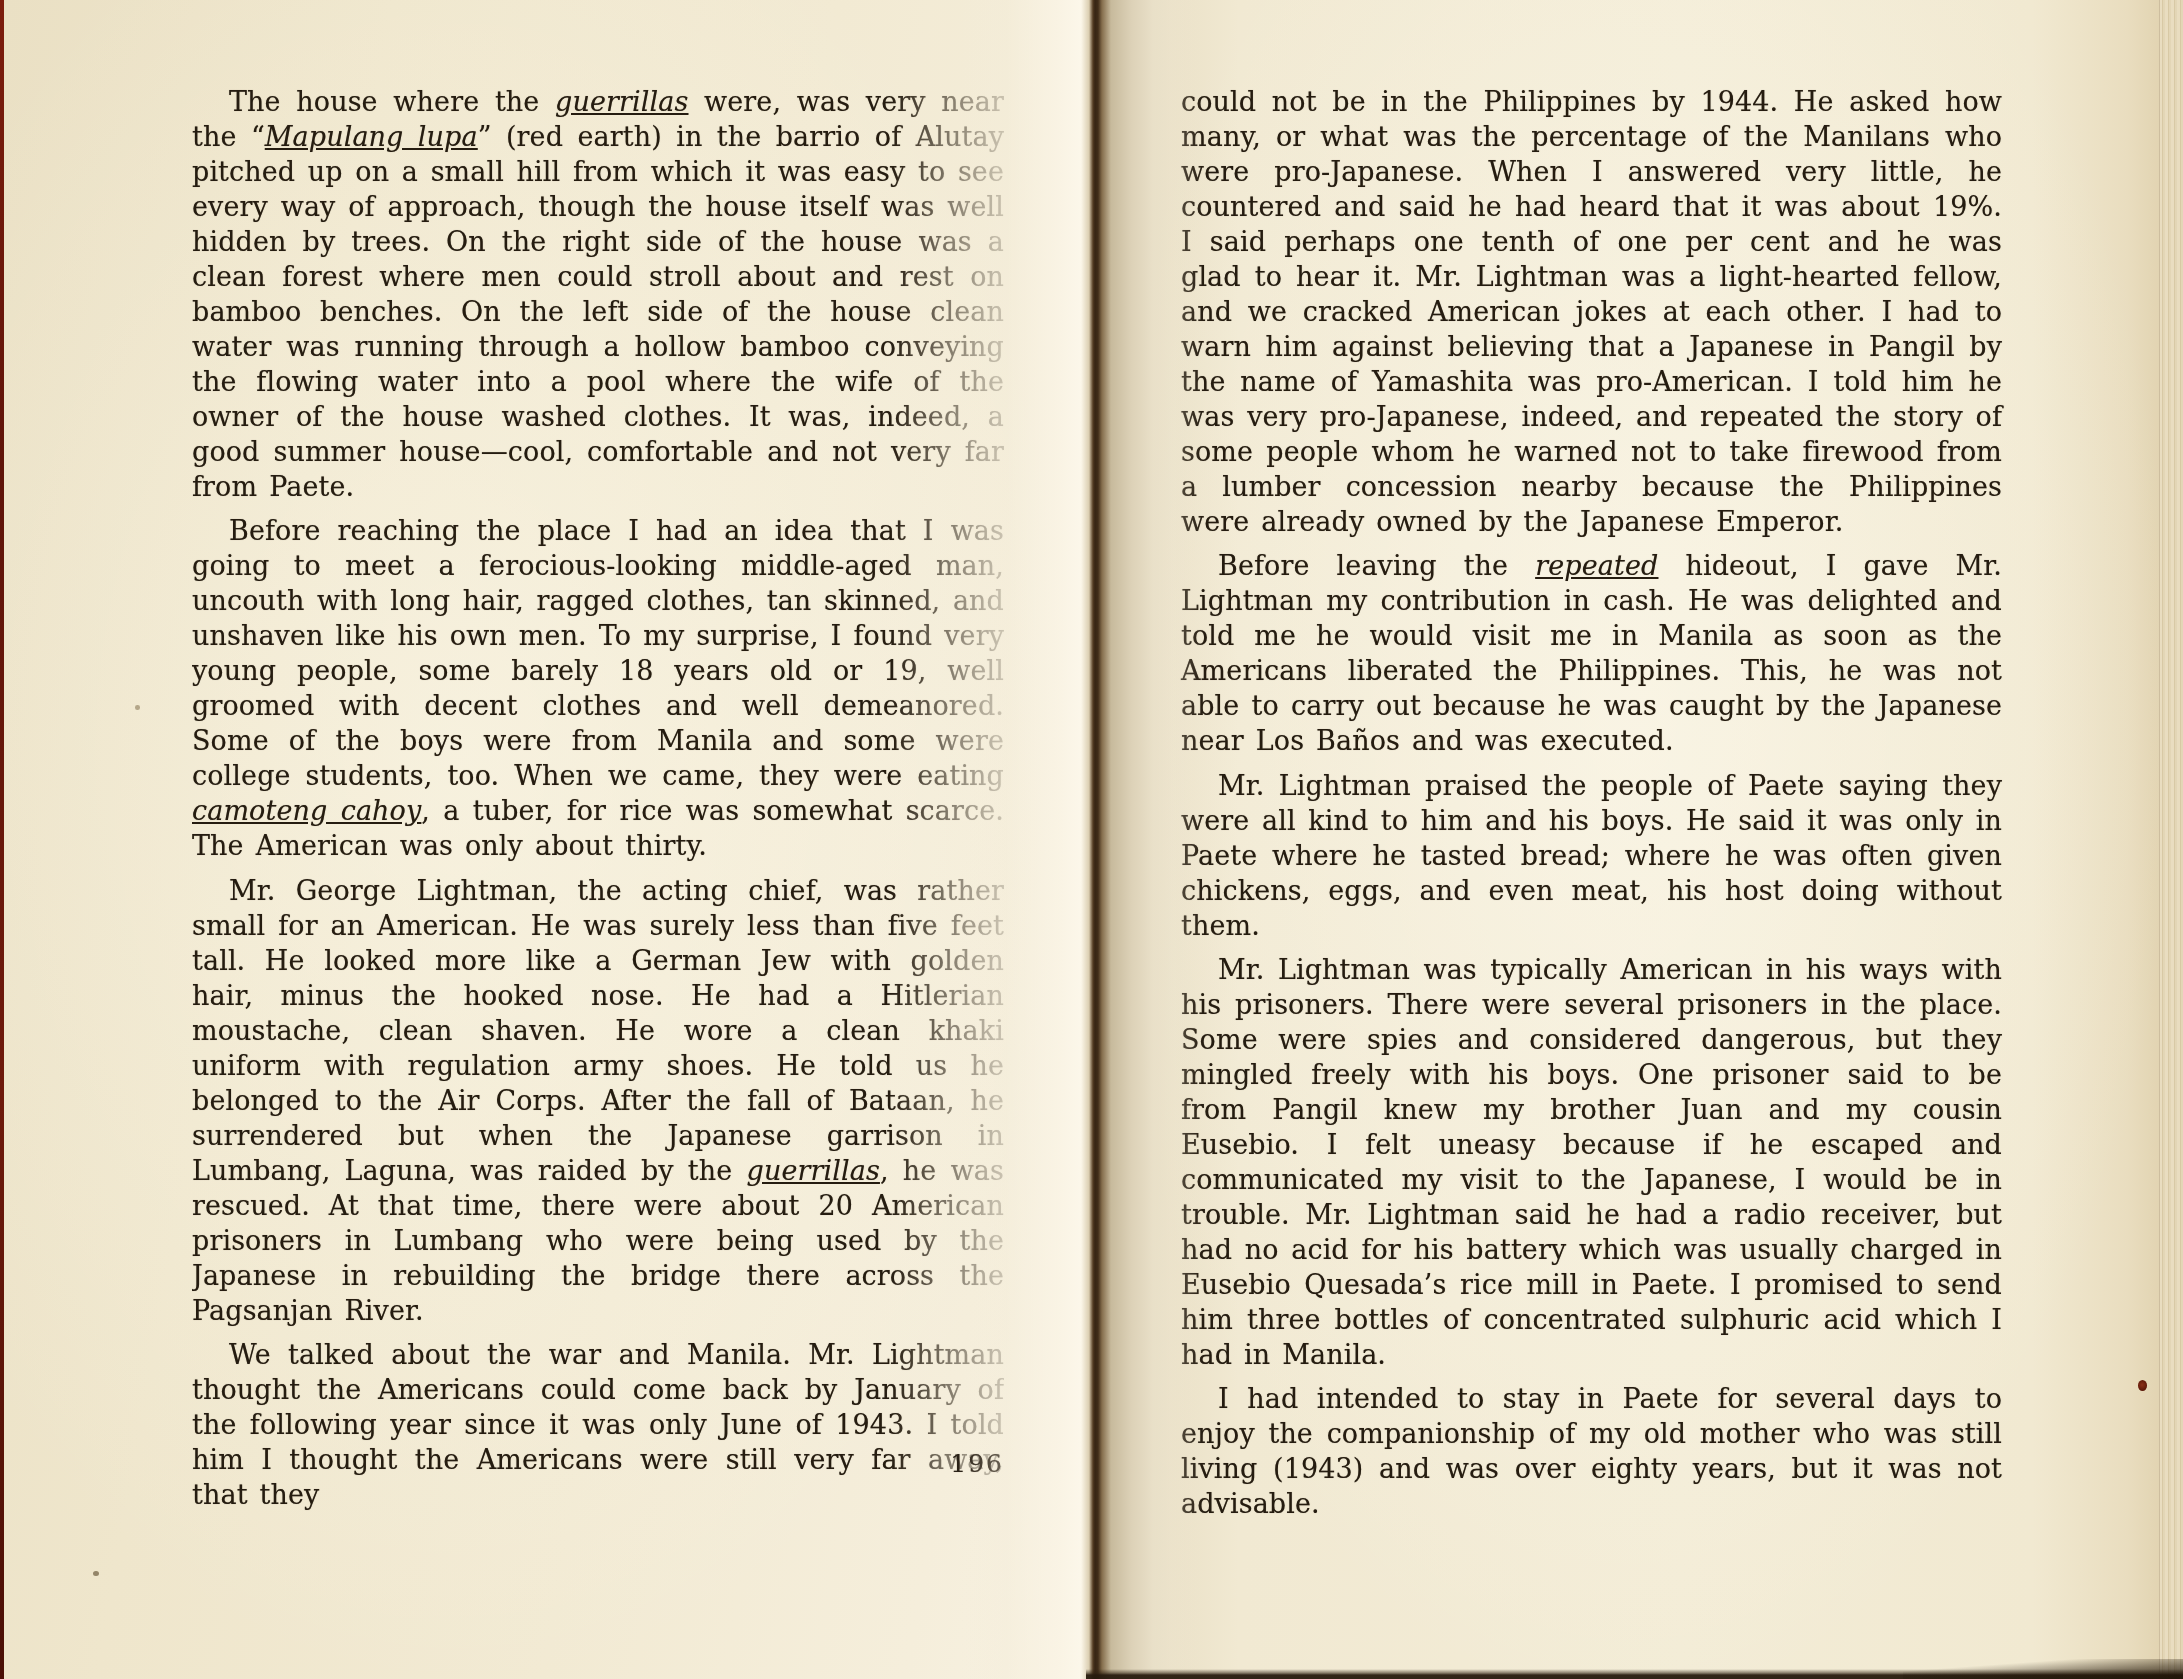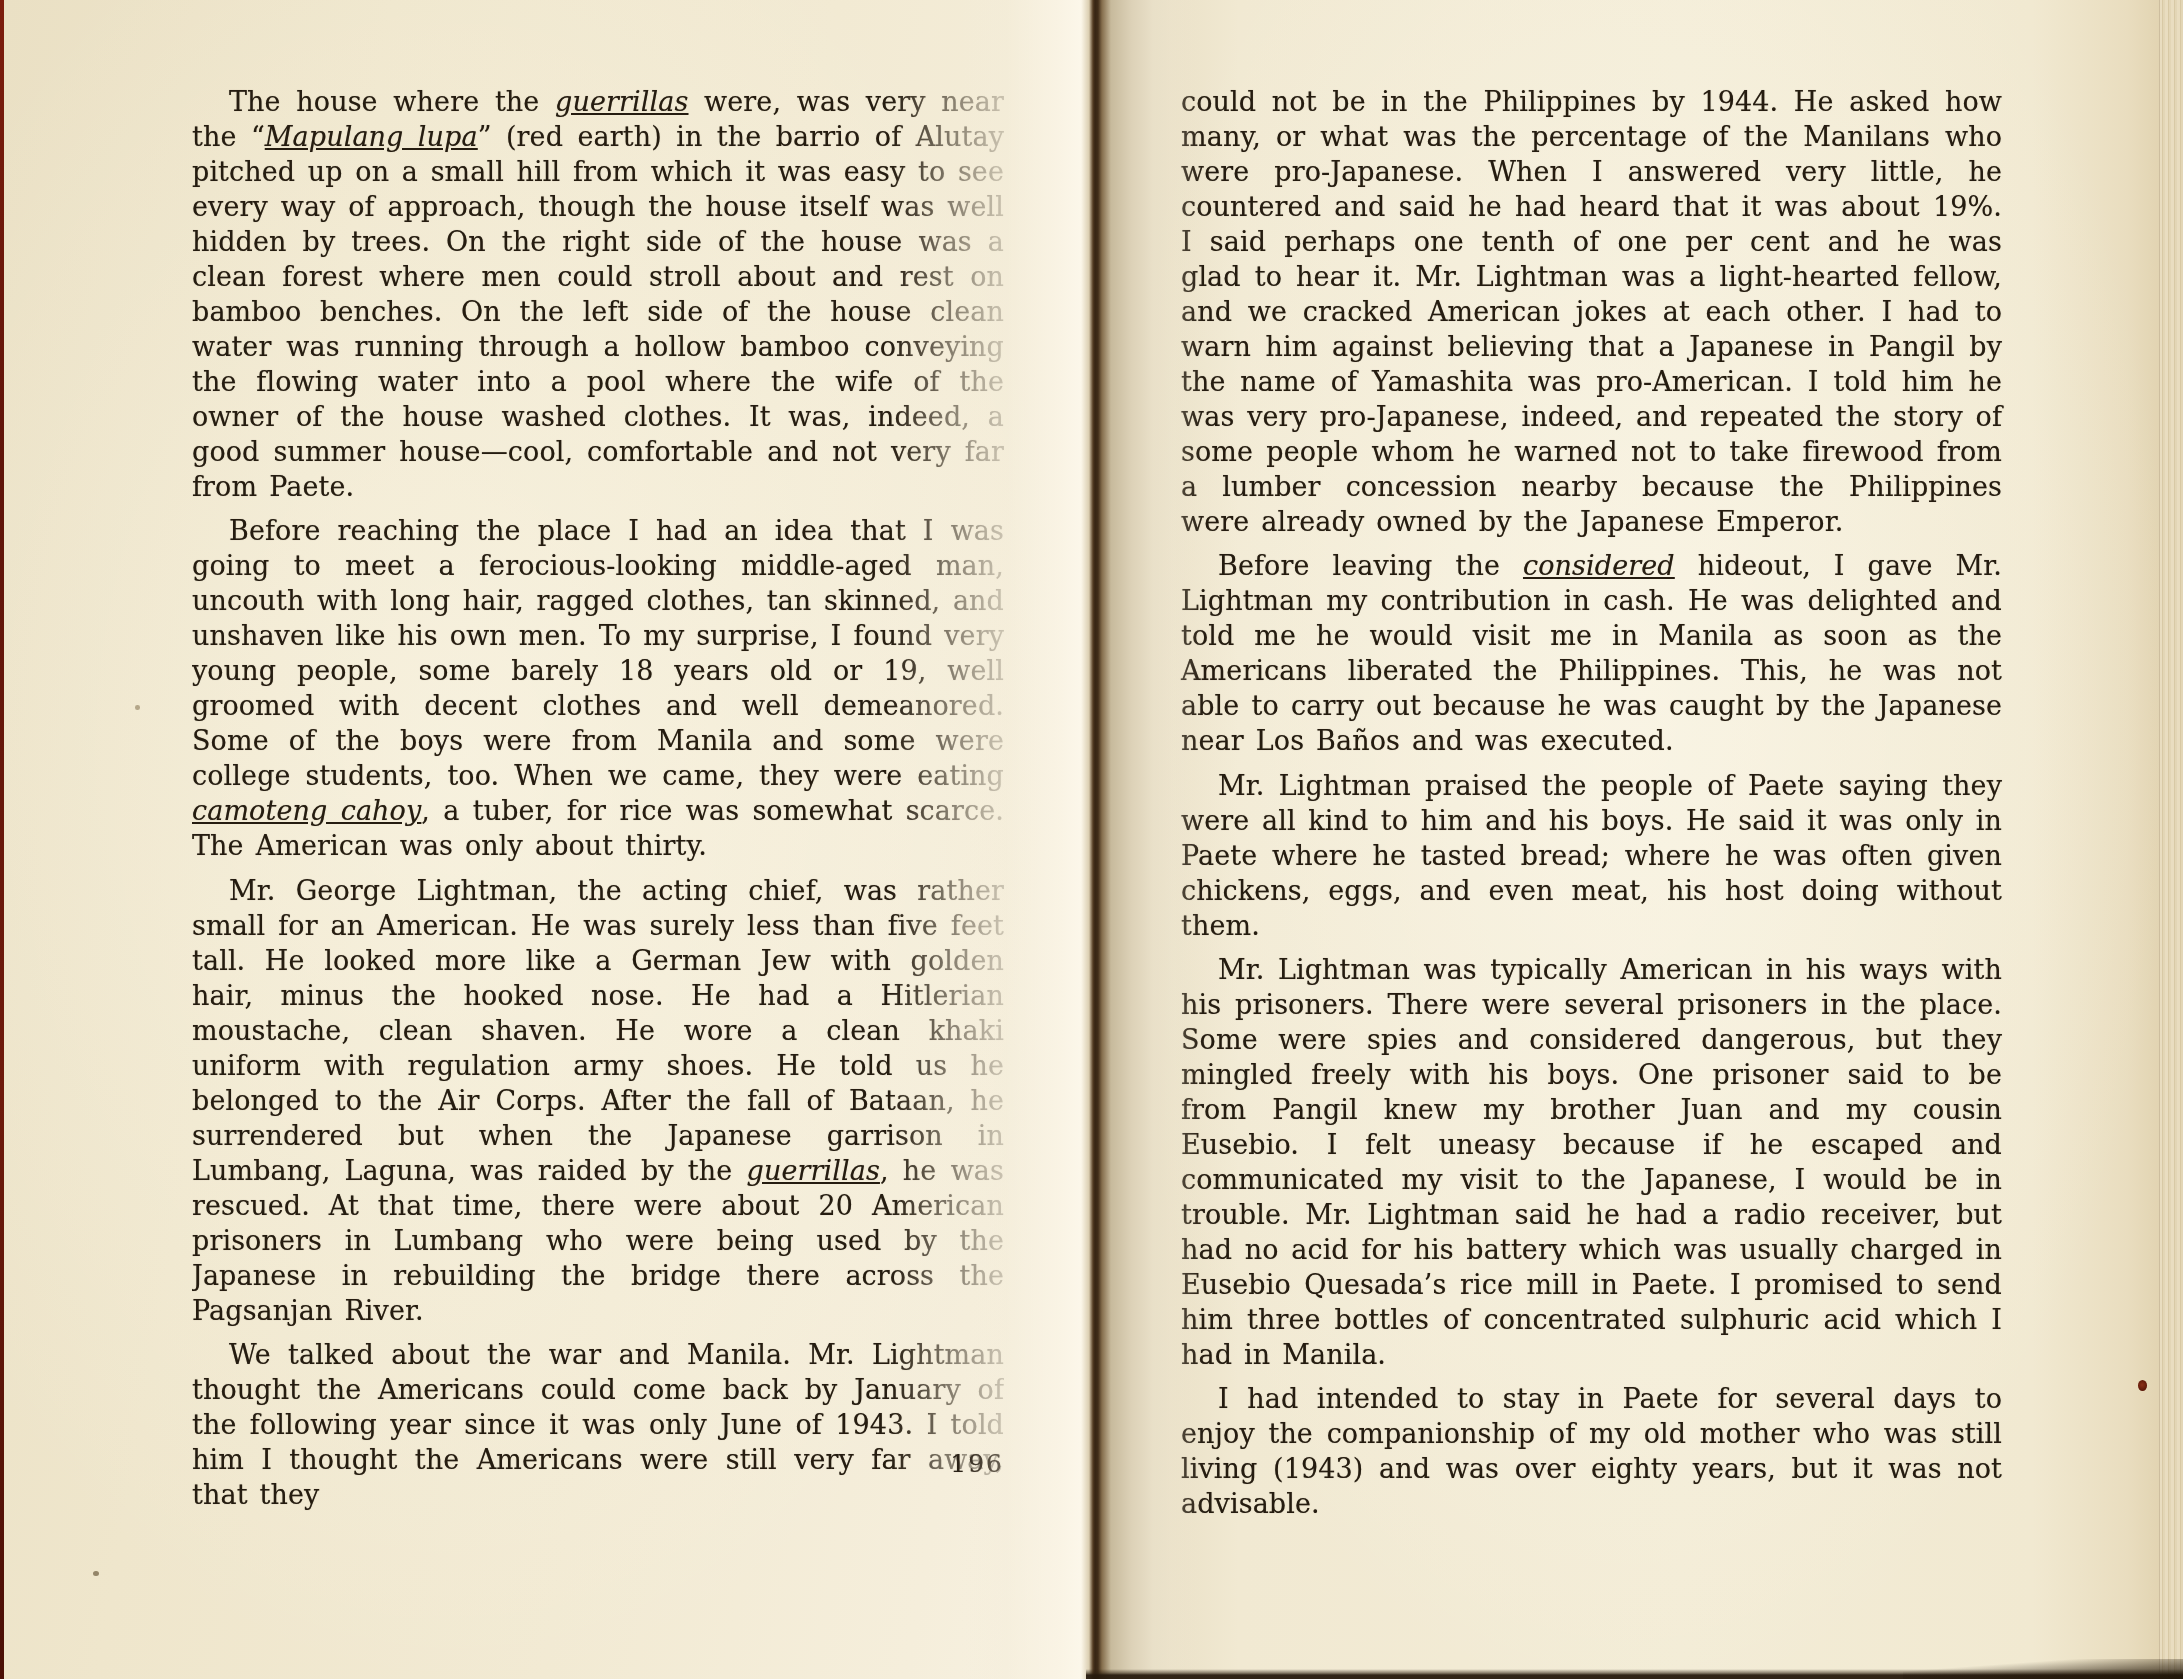--- a/index.html
+++ b/index.html
@@ -99,21 +99,21 @@
 
   <div class="text-col left-text">
     <p class="para indent">The house where the <i>guerrillas</i> were, was very near the “<i>Mapulang lupa</i>” (red earth) in the barrio of Alutay pitched up on a small hill from which it was easy to see every way of approach, though the house itself was well hidden by trees. On the right side of the house was a clean forest where men could stroll about and rest on bamboo benches. On the left side of the house clean water was running through a hollow bamboo conveying the flowing water into a pool where the wife of the owner of the house washed clothes. It was, indeed, a good summer house—cool, comfortable and not very far from Paete.</p>
     <p class="para indent">Before reaching the place I had an idea that I was going to meet a ferocious-looking middle-aged man, uncouth with long hair, ragged clothes, tan skinned, and unshaven like his own men. To my surprise, I found very young people, some barely 18 years old or 19, well groomed with decent clothes and well demeanored. Some of the boys were from Manila and some were college students, too. When we came, they were eating <i>camoteng cahoy</i>, a tuber, for rice was somewhat scarce. The American was only about thirty.</p>
     <p class="para indent">Mr. George Lightman, the acting chief, was rather small for an American. He was surely less than five feet tall. He looked more like a German Jew with golden hair, minus the hooked nose. He had a Hitlerian moustache, clean shaven. He wore a clean khaki uniform with regulation army shoes. He told us he belonged to the Air Corps. After the fall of Bataan, he surrendered but when the Japanese garrison in Lumbang, Laguna, was raided by the <i>guerrillas</i>, he was rescued. At that time, there were about 20 American prisoners in Lumbang who were being used by the Japanese in rebuilding the bridge there across the Pagsanjan River.</p>
     <p class="para indent">We talked about the war and Manila. Mr. Lightman thought the Americans could come back by January of the following year since it was only June of 1943. I told him I thought the Americans were still very far away, that they</p>
   </div>
 
   <div class="text-col right-text">
     <p class="para">could not be in the Philippines by 1944. He asked how many, or what was the percentage of the Manilans who were pro-Japanese. When I answered very little, he countered and said he had heard that it was about 19%. I said perhaps one tenth of one per cent and he was glad to hear it. Mr. Lightman was a light-hearted fellow, and we cracked American jokes at each other. I had to warn him against believing that a Japanese in Pangil by the name of Yamashita was pro-American. I told him he was very pro-Japanese, indeed, and repeated the story of some people whom he warned not to take firewood from a lumber concession nearby because the Philippines were already owned by the Japanese Emperor.</p>
-    <p class="para indent">Before leaving the <i>considered</i> hideout, I gave Mr. Lightman my contribution in cash. He was delighted and told me he would visit me in Manila as soon as the Americans liberated the Philippines. This, he was not able to carry out because he was caught by the Japanese near Los Baños and was executed.</p>
+    <p class="para indent">Before leaving the <i>repeated</i> hideout, I gave Mr. Lightman my contribution in cash. He was delighted and told me he would visit me in Manila as soon as the Americans liberated the Philippines. This, he was not able to carry out because he was caught by the Japanese near Los Baños and was executed.</p>
     <p class="para indent">Mr. Lightman praised the people of Paete saying they were all kind to him and his boys. He said it was only in Paete where he tasted bread; where he was often given chickens, eggs, and even meat, his host doing without them.</p>
     <p class="para indent">Mr. Lightman was typically American in his ways with his prisoners. There were several prisoners in the place. Some were spies and considered dangerous, but they mingled freely with his boys. One prisoner said to be from Pangil knew my brother Juan and my cousin Eusebio. I felt uneasy because if he escaped and communicated my visit to the Japanese, I would be in trouble. Mr. Lightman said he had a radio receiver, but had no acid for his battery which was usually charged in Eusebio Quesada’s rice mill in Paete. I promised to send him three bottles of concentrated sulphuric acid which I had in Manila.</p>
     <p class="para indent">I had intended to stay in Paete for several days to enjoy the companionship of my old mother who was still living (1943) and was over eighty years, but it was not advisable.</p>
   </div>
 
   <div class="page-number left-num">196</div>
 
   <div class="gutter"></div>
   <div class="left-cover-edge"></div>
   <div class="page-edge-stack"></div>

